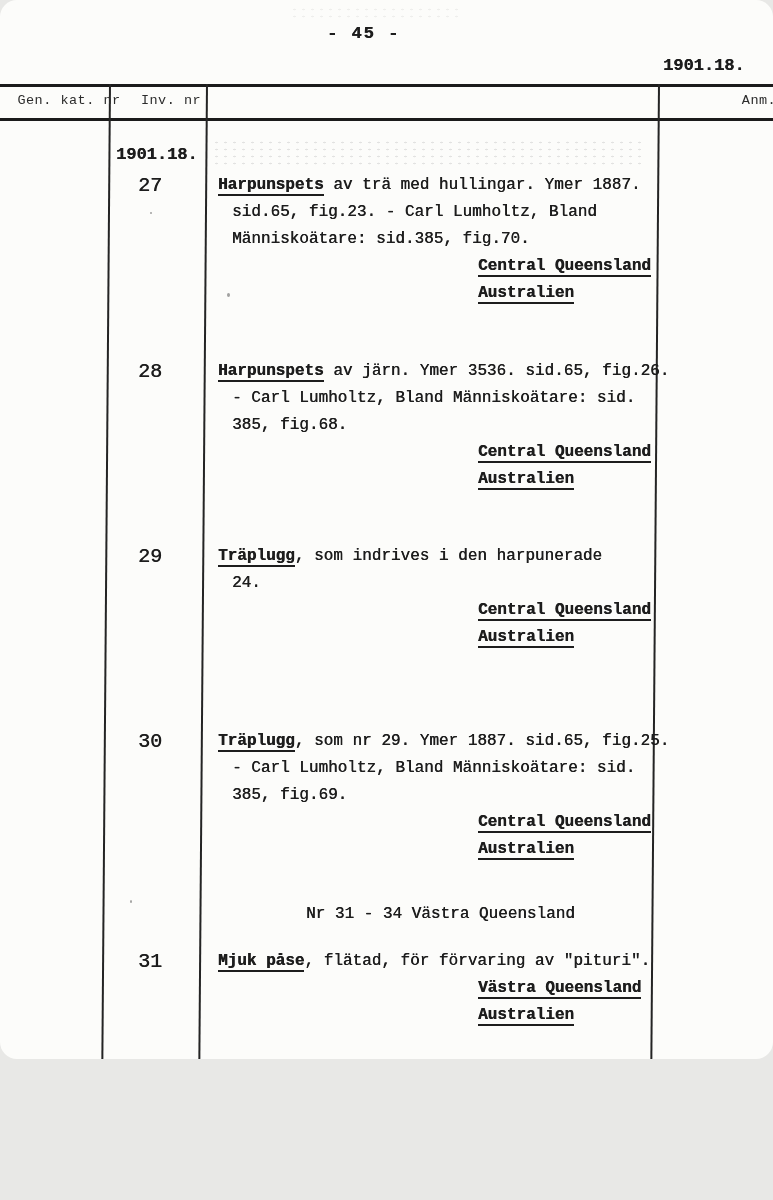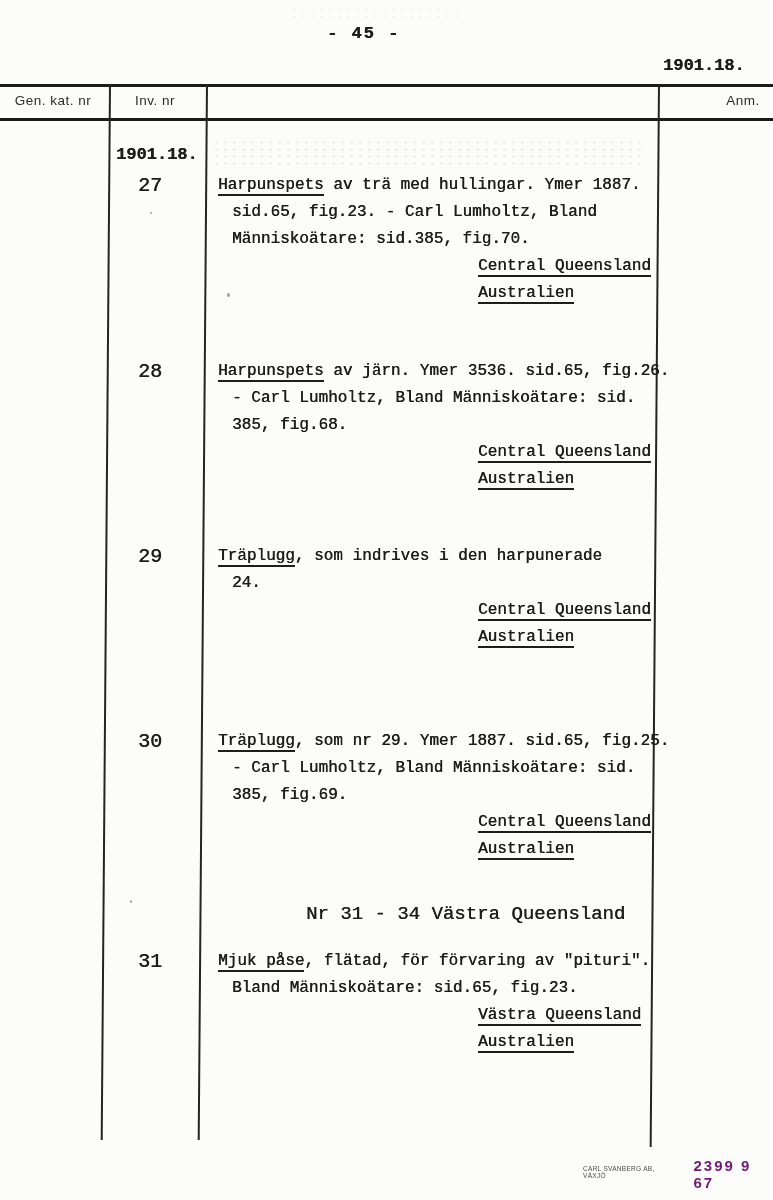--- a/index.html
+++ b/index.html
@@ -1,40 +1,41 @@
 <!DOCTYPE html>
 <html><head>
 <meta charset="utf-8">
 <style>
   html,body { margin:0; padding:0; background:#e8e8e6; }
   .page {
-    position:relative; width:773px; height:1200px; margin:0 auto;
+    position:relative; width:773px; height:1059px; margin:0 auto;
     background:#fcfcfa; overflow:hidden;
     font-family:"Liberation Mono","DejaVu Sans Mono",monospace;
     color:#1d1d1d;
+    border-radius:17px;
   }
   .tw { text-shadow:0.4px 0 currentColor; }
   .hline { position:absolute; left:0; width:773px; background:#1b1b1b; }
   .vline { position:absolute; width:2px; background:#242424; transform:rotate(0.45deg); transform-origin:top center; }
   .page-num { position:absolute; left:327px; top:24px; font-size:17px; font-weight:bold; letter-spacing:2px; }
   .top-ref { position:absolute; left:663px; top:56px; font-size:17px; font-weight:bold; }
   .colhead {
     position:absolute; top:93px; text-align:center;
-    font-family:Liberation Sans, sans-serif;
-    font-size:13.5px; color:#2c2c2c; letter-spacing:0.5px;
+    font-family:Liberation Mono, monospace;
+    font-size:13.5px; color:#2c2c2c; letter-spacing:0.5px;padding-left:16px;
   }
   .group-label { position:absolute; left:116px; top:145px; font-size:17px; font-weight:bold; }
-  .section-heading { position:absolute; left:306px; top:901px; font-size:19px; line-height:27px; white-space:nowrap; }
+  .section-heading { position:absolute; left:306px; top:901px; font-size:16px; line-height:27px; white-space:nowrap; }
   .entry { position:absolute; left:0; width:773px; }
   .inv-nr { position:absolute; left:138px; top:0; font-size:20px; line-height:27px; }
   .entry-body { position:absolute; left:218px; top:0; font-size:16px; line-height:27px; }
   .tline { white-space:nowrap; height:27px; }
   .cont { padding-left:14px; }
   .loc { padding-left:260px; }
-  .u { border-bottom:2px solid #1d1d1d; padding-bottom:0px; }
+  .u { border-bottom:2px solid #1d1d1d; padding-bottom:0px;font-weight:bold; }
   .printer-mark {
     position:absolute; left:583px; top:1157px; display:flex; align-items:baseline;
     font-family:"Liberation Sans","DejaVu Sans",sans-serif;
   }
   .printer-name { font-size:6.5px; color:#4a4a4a; letter-spacing:0.3px; }
   .printer-code { font-size:15px; color:#701a75; margin-left:20px; font-weight:bold; letter-spacing:2px; }
   .speckle {
     position:absolute;
     background-image:radial-gradient(rgba(70,70,70,0.5) 1px, transparent 1.4px);
     background-size:9px 7px; opacity:0.28; pointer-events:none;
@@ -98,21 +99,20 @@
           <div class="tline cont">- Carl Lumholtz, Bland Människoätare: sid.</div>
           <div class="tline cont">385, fig.69.</div>
           <div class="tline loc"><span class="u">Central Queensland</span></div>
           <div class="tline loc"><span class="u">Australien</span></div>
         </div>
       </div>
       <div class="entry tw" style="top: 948px;">
         <div class="inv-nr">31</div>
         <div class="entry-body">
           <div class="tline"><span class="u">Mjuk påse</span><span>, flätad, för förvaring av "pituri".</span></div>
-          <div class="tline cont">Bland Människoätare: sid.65, fig.23.</div>
           <div class="tline loc"><span class="u">Västra Queensland</span></div>
           <div class="tline loc"><span class="u">Australien</span></div>
         </div>
       </div>
     </div>
 
   <div class="speckle" style="left:212px;top:139px;width:430px;height:30px"></div>
   <div class="speckle" style="left:290px;top:6px;width:170px;height:14px;opacity:0.15"></div>
   <div class="dot" style="left:227px;top:293px;width:3px;height:4px"></div>
   <div class="dot" style="left:150px;top:212px;width:2px;height:2px"></div>

